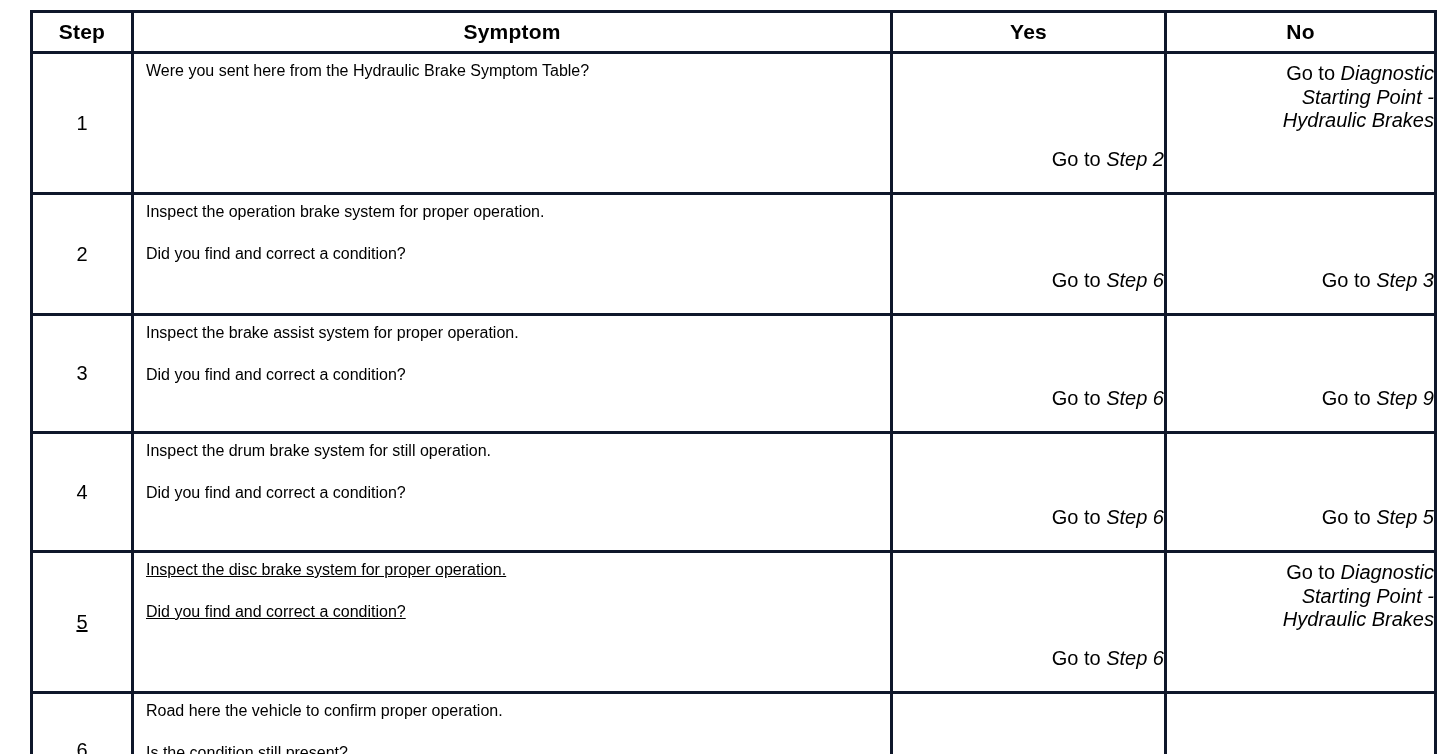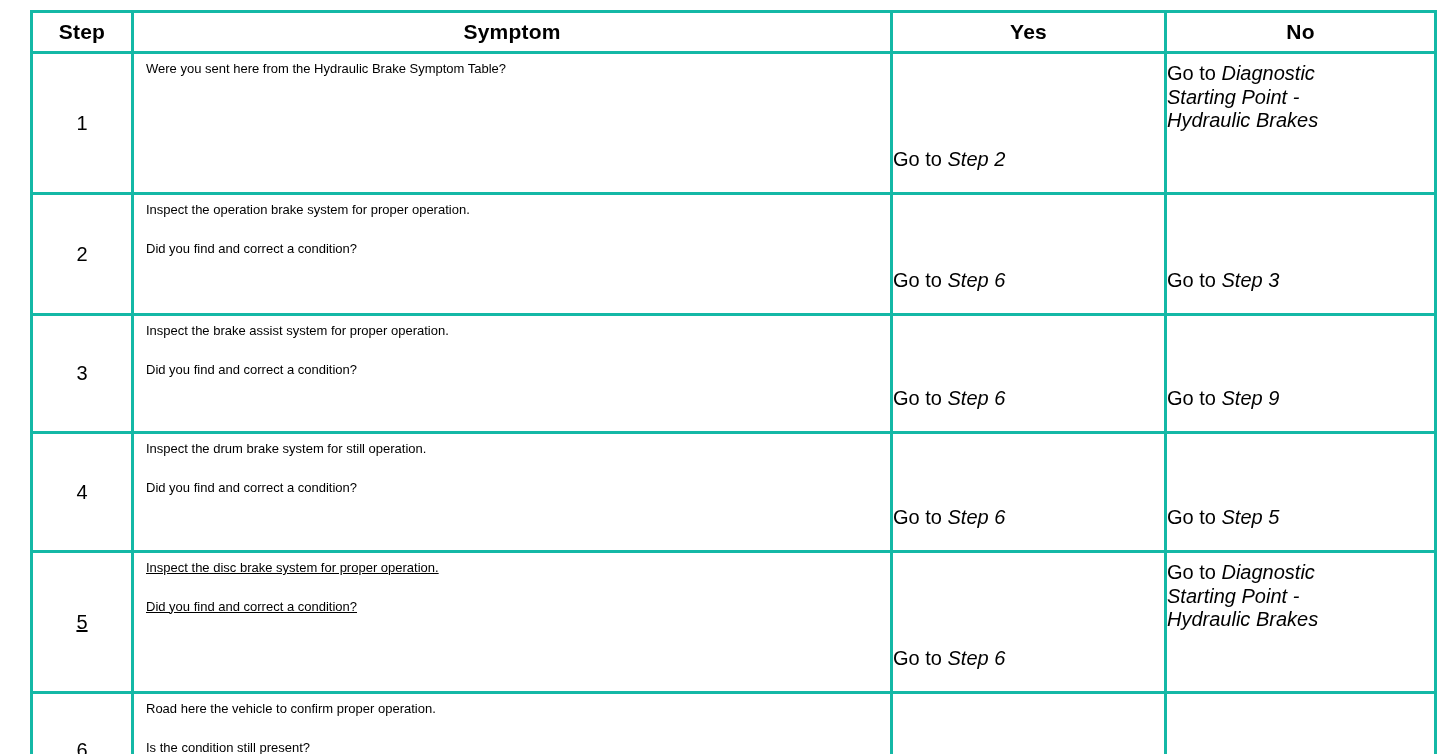--- a/index.html
+++ b/index.html
@@ -32,21 +32,21 @@
     background: #ffffff;
   }
 
   .diag-table col.col-step   { width: 101px; }
   .diag-table col.col-action { width: 759px; }
   .diag-table col.col-yes    { width: 274px; }
   .diag-table col.col-no     { width: 270px; }
 
   .diag-table th,
   .diag-table td {
-    border: 3px solid #14b8a6;
+    border: 3px solid #0f172a;
     padding: 0;
     vertical-align: top;
     background: #ffffff;
   }
 
   
   .diag-table thead th {
     height: 38px;
     text-align: center;
     vertical-align: middle;
@@ -60,38 +60,38 @@
     text-align: center;
     vertical-align: middle;
     font-size: 20px;
     font-weight: normal;
   }
 
   
   td.action-cell {
     vertical-align: top;
     padding: 8px 0 6px 12px;
-    font-size: 13px;
+    font-size: 16px;
     line-height: 1.12;
   }
   .action-line-primary {
     display: block;
     white-space: nowrap;
   }
   .action-line-question {
     display: block;
     white-space: nowrap;
   }
   .action-gap-short { height: 24px; }
 
   
   td.branch-cell {
     font-size: 20px;
     line-height: 1.18;
-    text-align: left;
+    text-align: right;
     position: relative;
   }
   .branch-inner {
     display: block;
     width: 100%;
   }
   .branch-inner.align-bottom {
     position: absolute;
     left: 0;
     right: 0;

